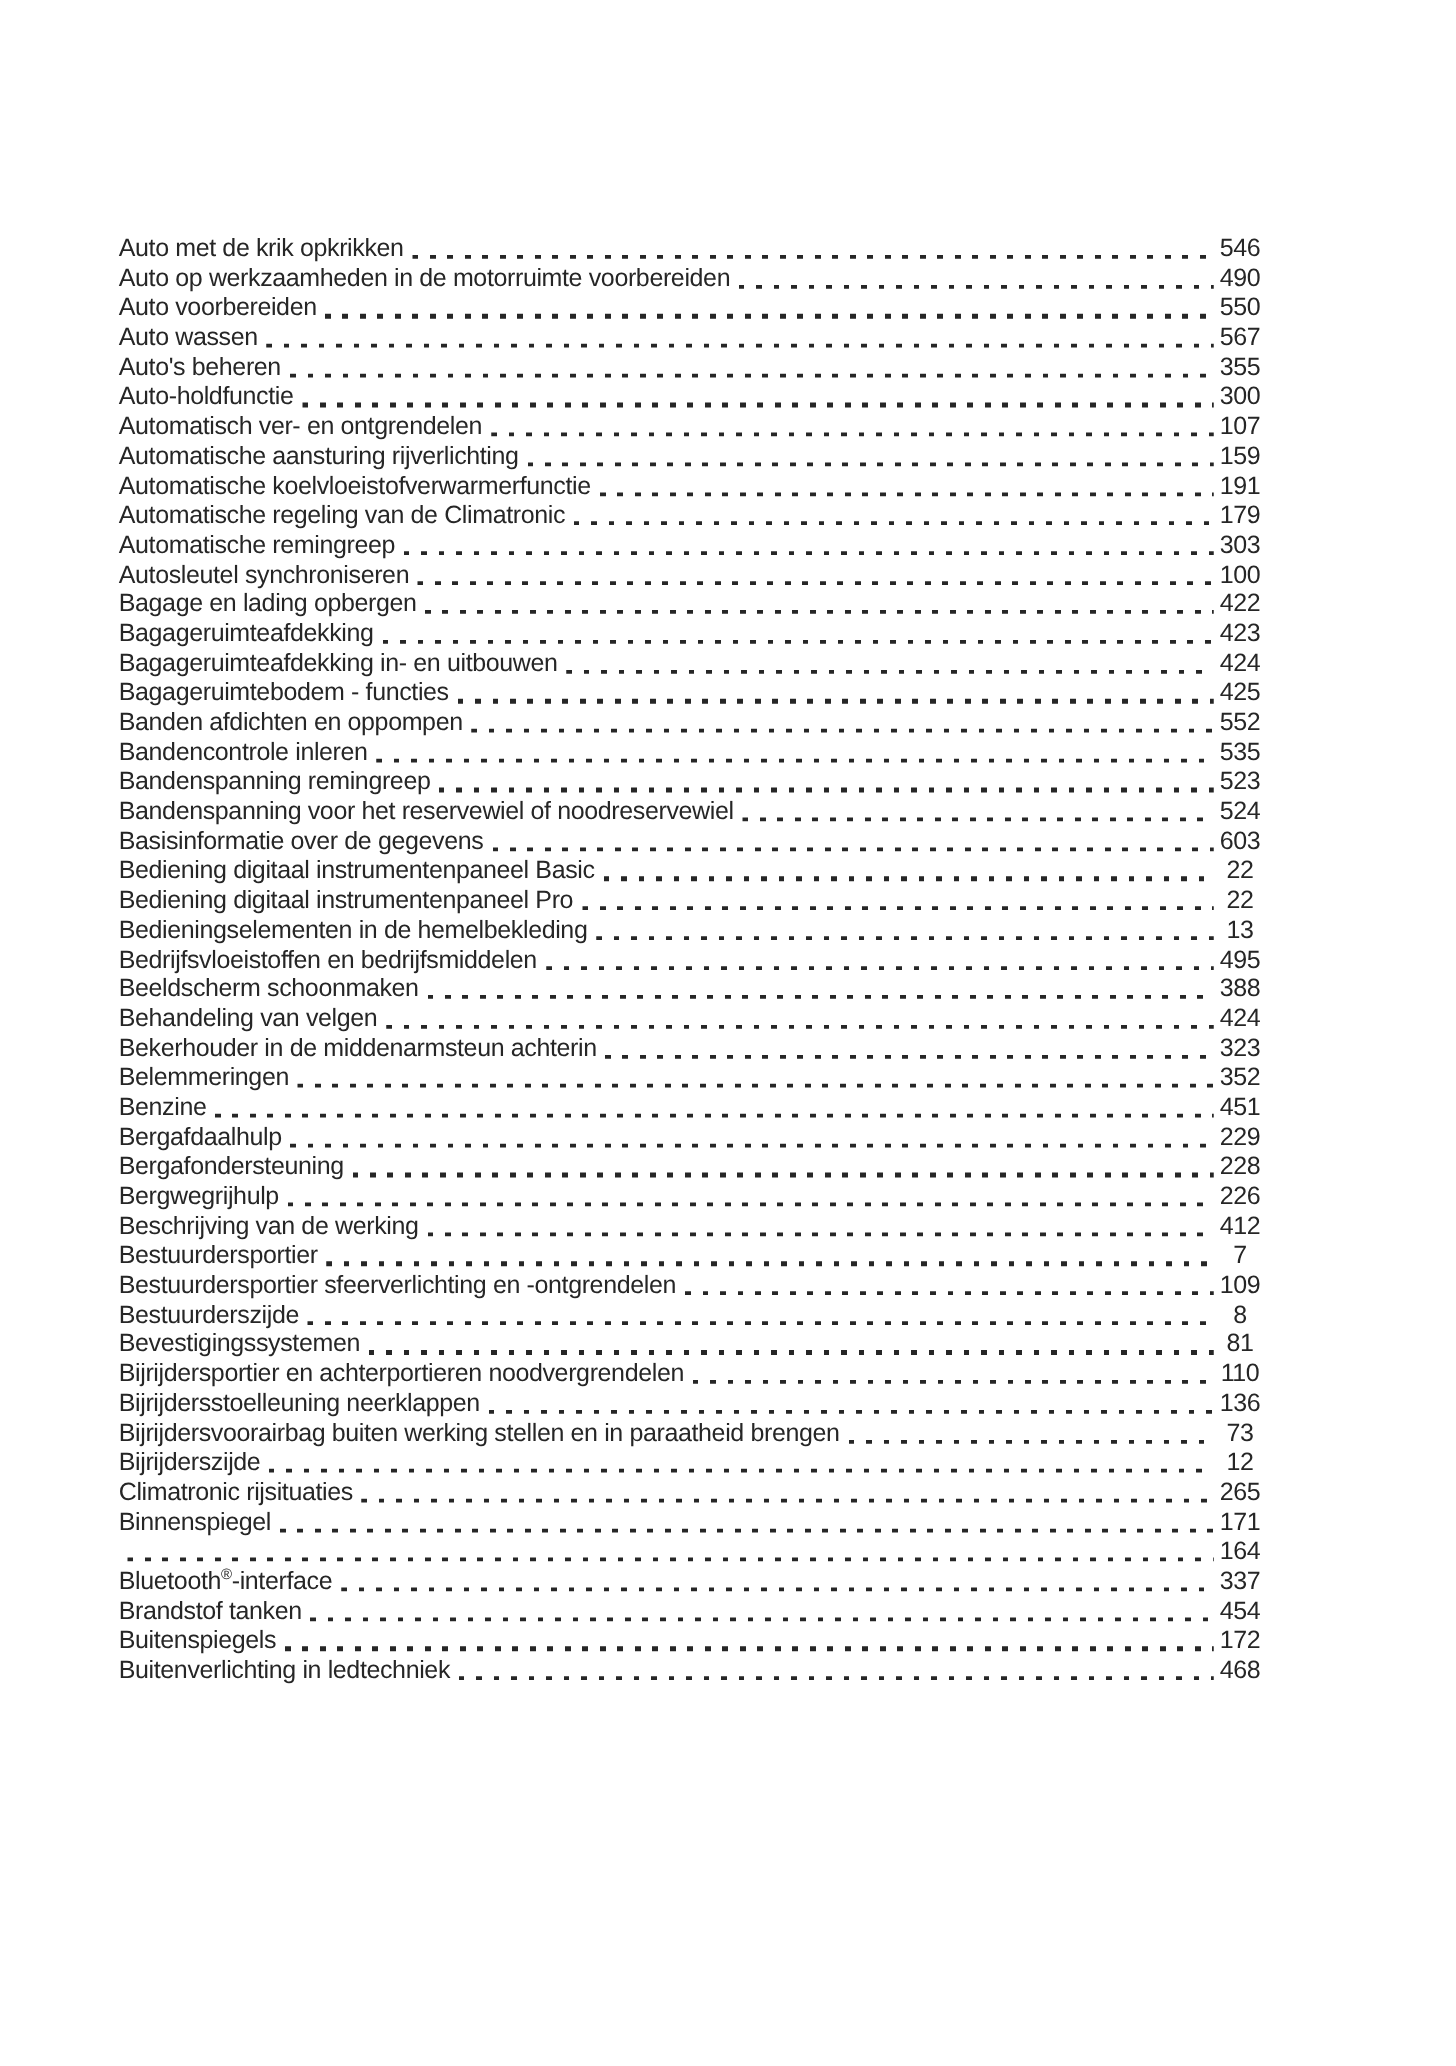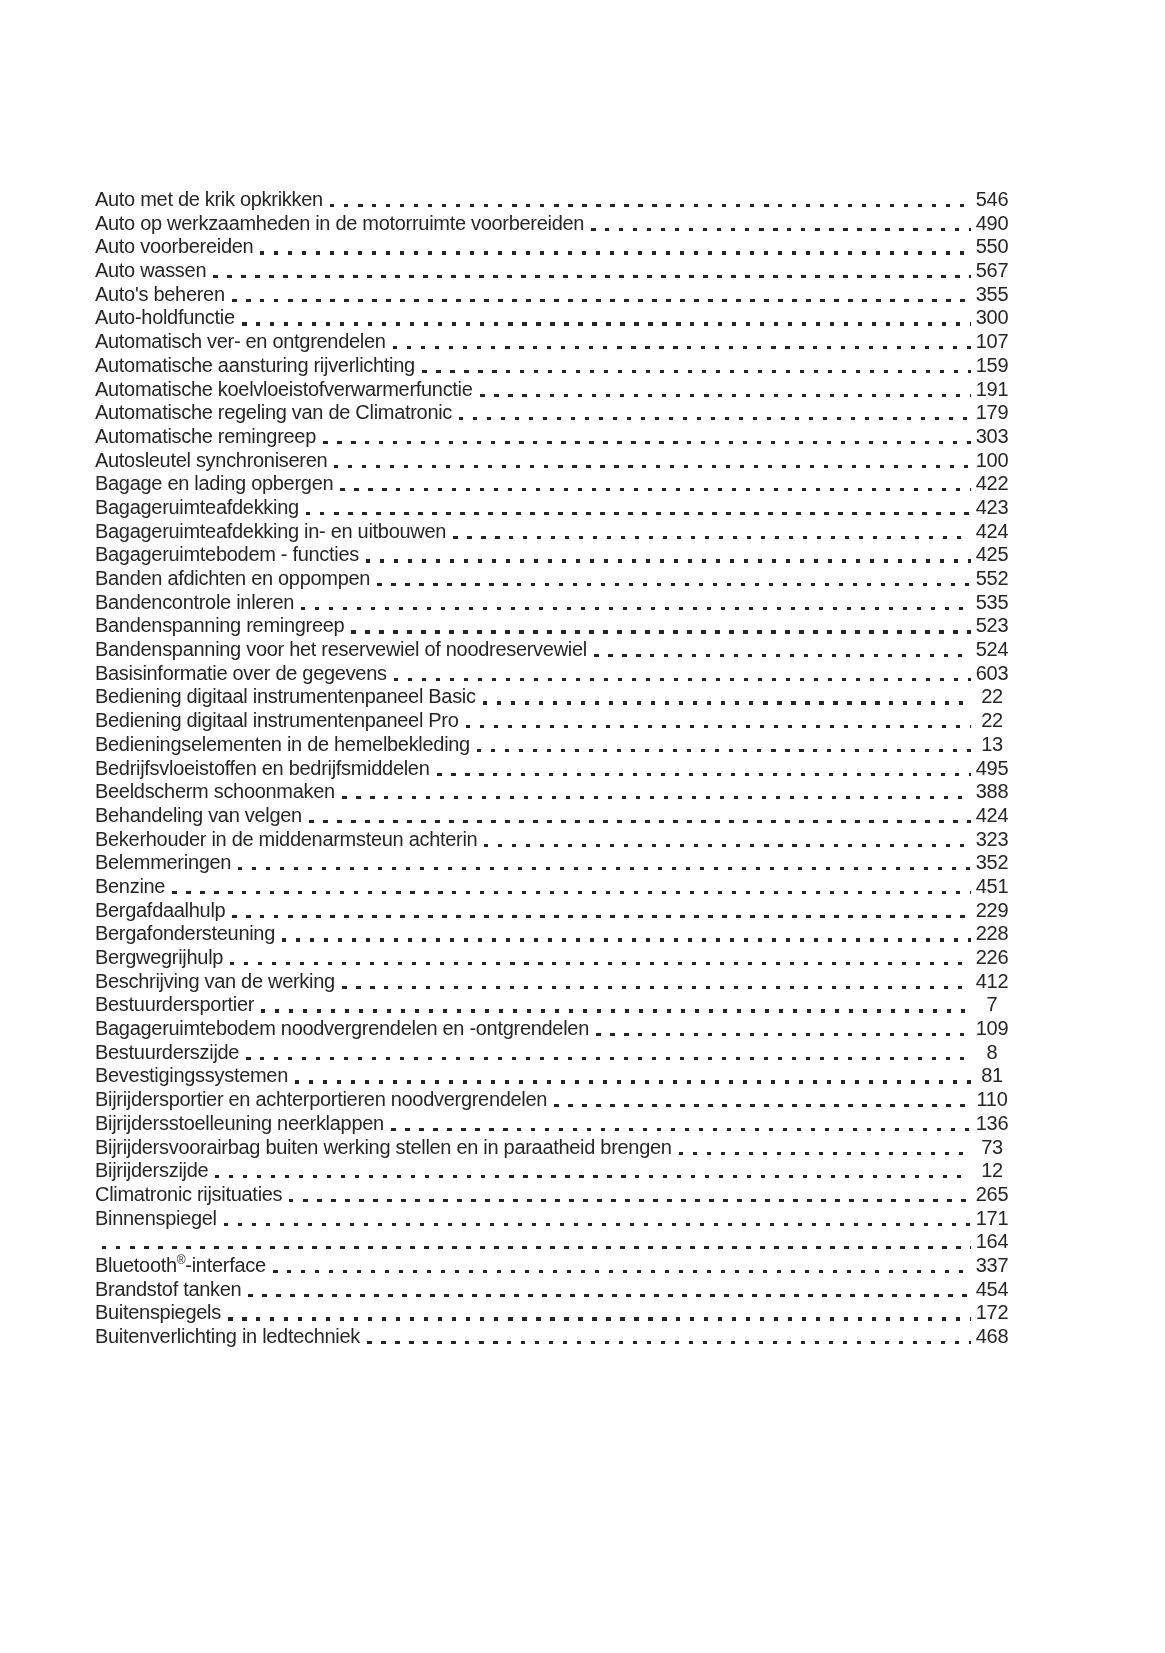--- a/index.html
+++ b/index.html
@@ -235,21 +235,21 @@
     <span class="entry-label">Beschrijving van de werking</span>
     <span class="leader"></span>
     <span class="entry-page">412</span>
   </div>
       <div class="index-row">
     <span class="entry-label">Bestuurdersportier</span>
     <span class="leader"></span>
     <span class="entry-page">7</span>
   </div>
       <div class="index-row">
-    <span class="entry-label">Bagageruimtebodem noodvergrendelen en -ontgrendelen</span>
+    <span class="entry-label">Bestuurdersportier sfeerverlichting en -ontgrendelen</span>
     <span class="leader"></span>
     <span class="entry-page">109</span>
   </div>
       <div class="index-row">
     <span class="entry-label">Bestuurderszijde</span>
     <span class="leader"></span>
     <span class="entry-page">8</span>
   </div>
       <div class="index-row">
     <span class="entry-label">Bevestigingssystemen</span>

